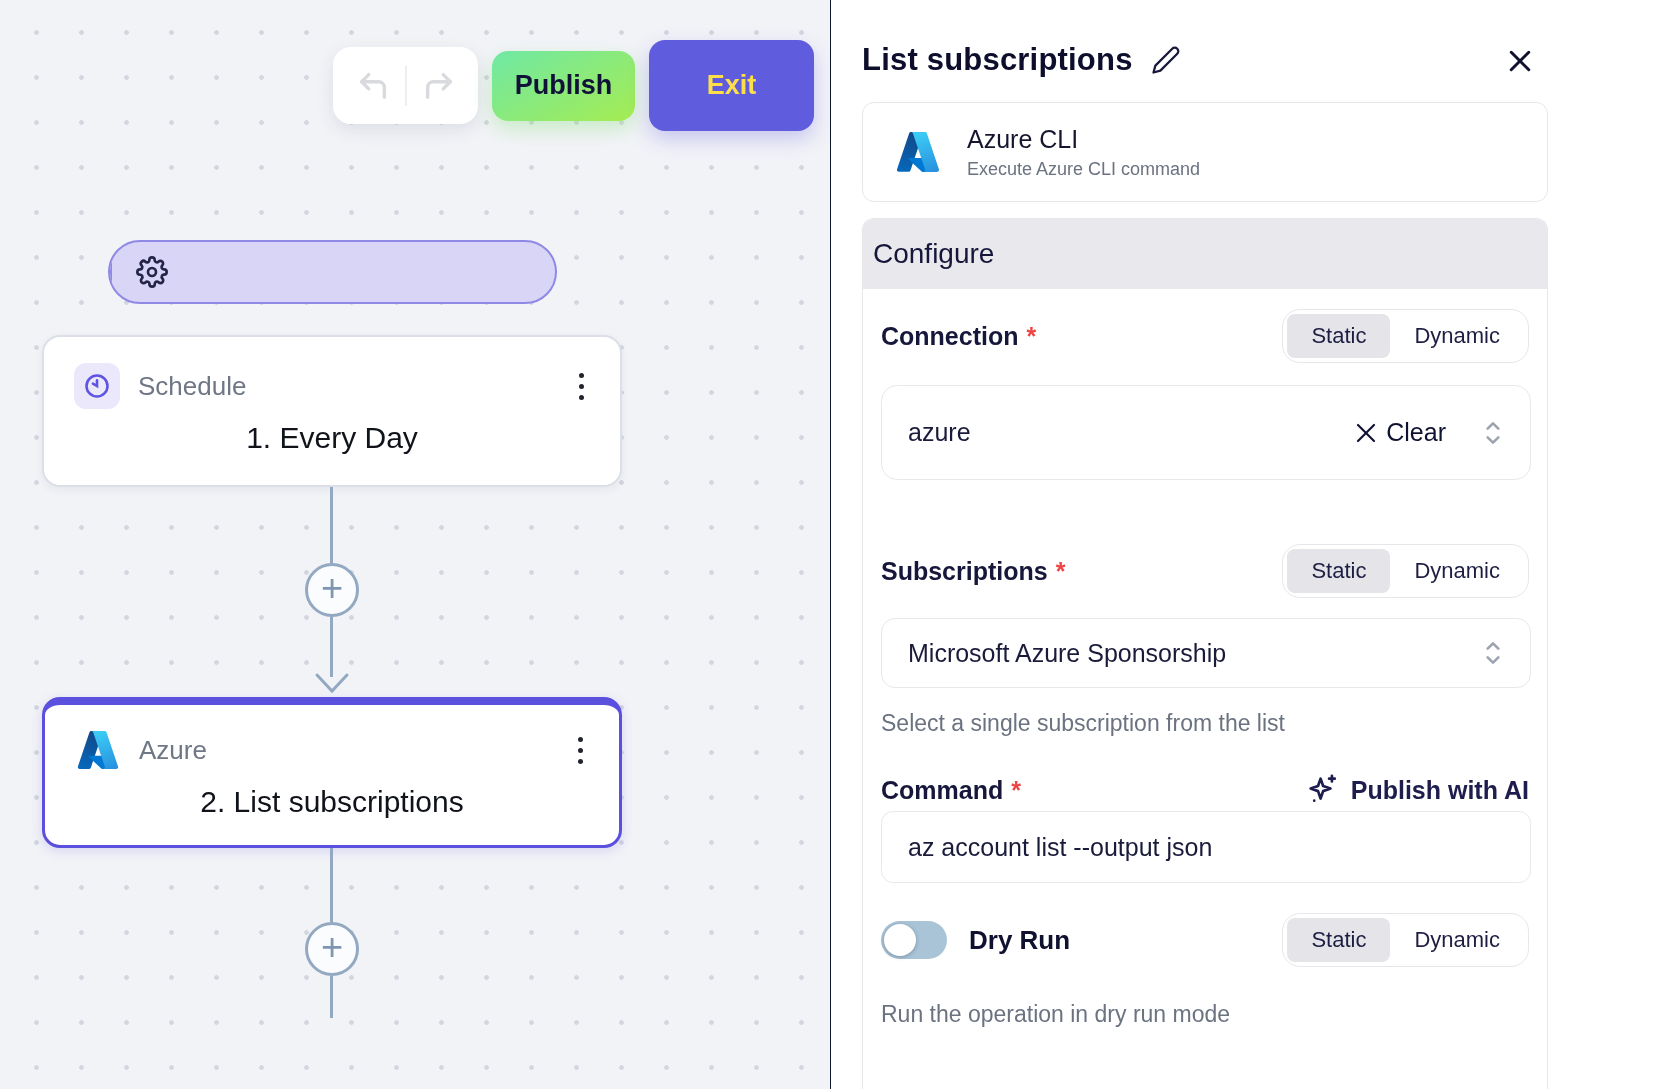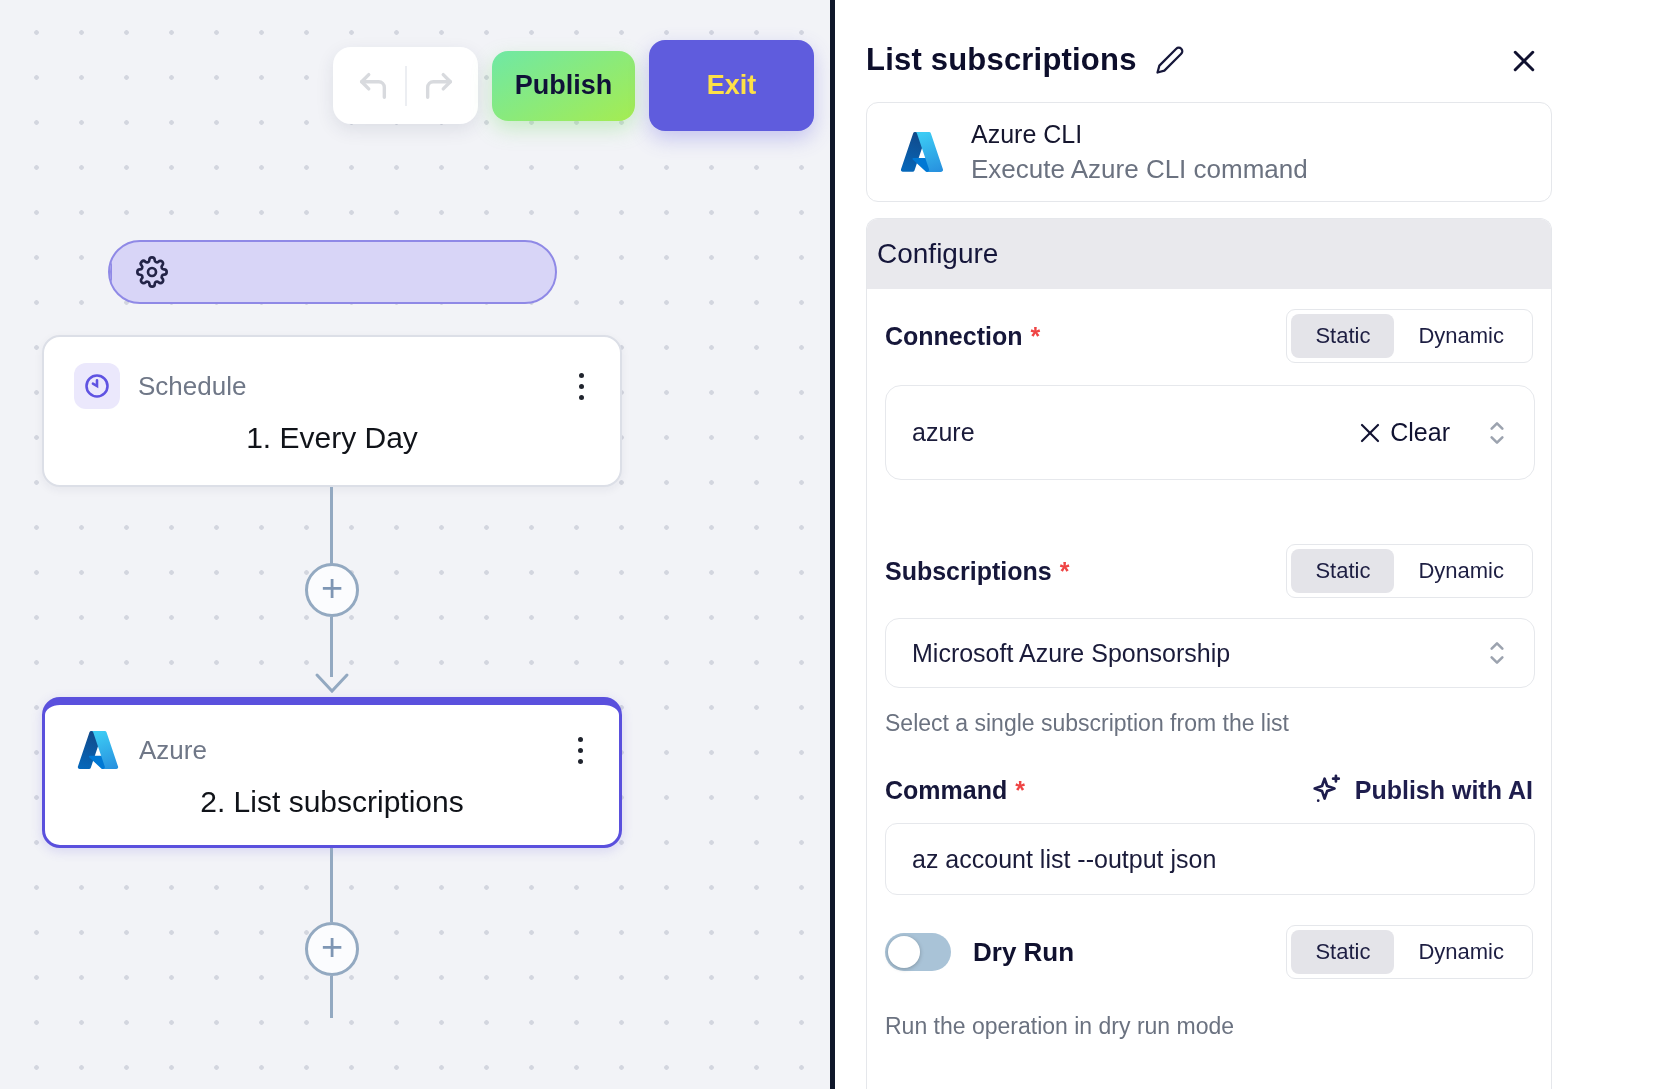--- a/index.html
+++ b/index.html
@@ -47,43 +47,43 @@
   .node-title { margin-top:12px; font-size:30px; font-weight:500; color:#101319;text-align:center; }
 
   .vline { position:absolute; width:3px; background:#93a9c1; left:330px; }
   .plus-circle { position:absolute; left:305px; width:54px; height:54px; border-radius:50%;
     background:#fbfcfe; border:3px solid #93a9c1; display:flex; align-items:center; justify-content:center; cursor:pointer; }
   .plus-circle span { font-size:38px; line-height:38px; color:#7e96b4; font-weight:400; margin-top:-4px; }
   .arrow-head { position:absolute; left:314px; }
 
   
   .panel { position:absolute; left:830px; top:0; width:849px; height:1089px; background:#fff;
-    border-left:5px solid #0f172a; }
+    border-left:1px solid #0f172a; }
   .panel-inner { position:relative; padding:42px 0 0 31px; width:717px; }
   .panel-title-row { display:flex; align-items:center; gap:18px; }
   .panel-title { font-size:31px; font-weight:700; color:#0d0e2b; letter-spacing:.2px; }
   .icon-btn { display:flex; align-items:center; justify-content:center; cursor:pointer; }
   .close-btn { position:absolute; left:672px; top:44px; width:34px; height:34px; }
 
   .app-card { margin-top:24px; width:686px; height:100px; border:1px solid #e5e7eb; border-radius:12px;
     display:flex; align-items:center; padding-left:32px; gap:26px; background:#fff; }
   .app-card-name { font-size:25px; color:#15162e; font-weight:500; }
-  .app-card-desc { font-size:26px; color:#6b7280; margin-top:5px; }
+  .app-card-desc { font-size:18px; color:#6b7280; margin-top:5px; }
 
   .tabs-card { margin-top:16px; width:686px; height:880px; border:1px solid #e5e7eb;
     border-radius:12px 12px 0 0; border-bottom:none; background:#fff; overflow:hidden; }
   .tab-row { display:flex; height:70px; }
   .tab { flex:1; display:flex; align-items:center; padding-left:10px; font-size:28px; color:#15163a; cursor:pointer; }
   .tab-active { background:#e9e9ed; font-weight:500; }
   .tab-content { padding:20px 18px 0 18px; }
 
   .field-row { display:flex; align-items:center; justify-content:space-between; margin-top:0; }
   .field-label { font-size:25px; font-weight:600; color:#16173a; }
   .req { color:#ef4444; margin-left:8px; font-weight:600; }
-  .seg { display:flex; border:1px solid #e5e7eb; border-radius:9px; padding:4px; background:#fff; }
+  .seg { display:flex; border:1px solid #e5e7eb; border-radius:18px; padding:4px; background:#fff; }
   .seg .opt { padding:9px 24px; font-size:22px; color:#1d1e42; border-radius:8px; cursor:pointer; }
   .seg .opt.sel { background:#e4e4e9; }
 
   .input-box { margin-top:22px; width:650px; border:1px solid #e6e8ec; border-radius:16px;
     display:flex; align-items:center; padding:0 24px 0 26px; background:#fff; cursor:text; }
   .input-tall { height:95px; }
   .input-med { height:70px; border-radius:14px; }
   .input-text { font-size:25px; color:#1a1b3a; }
   .clear-chip { margin-left:auto; display:flex; align-items:center; gap:8px; cursor:pointer; }
   .clear-label { font-size:25px; font-weight:500; color:#101231; }
@@ -309,21 +309,21 @@
               <span>
                 <svg width="34" height="34" viewBox="0 0 24 24" fill="none" stroke="#1e1d4d" stroke-width="1.9" stroke-linecap="round" stroke-linejoin="round">
                     <path d="M11 4 12.8 9.2 18 11 12.8 12.8 11 18 9.2 12.8 4 11 9.2 9.2z"></path>
                     <path d="M19 2v4M17 4h4"></path>
                     <path d="M6.5 19.5v.01"></path>
                   </svg>
               </span>
               <span class="gen-ai-label">Publish with AI</span>
             </span>
           </div>
-          <div class="input-box input-med" style="margin-top:16px; border-radius:12px; height:72px;">
+          <div class="input-box input-med" style="margin-top:4px; border-radius:12px; height:72px;">
             <span class="input-text">az account list --output json</span>
           </div>
 
           <div class="dryrun-row">
             <span class="toggle">
                 <span class="knob"></span>
               </span>
             <span class="dryrun-label">Dry Run</span>
             <span class="seg">
               <span class="opt sel">Static</span>

